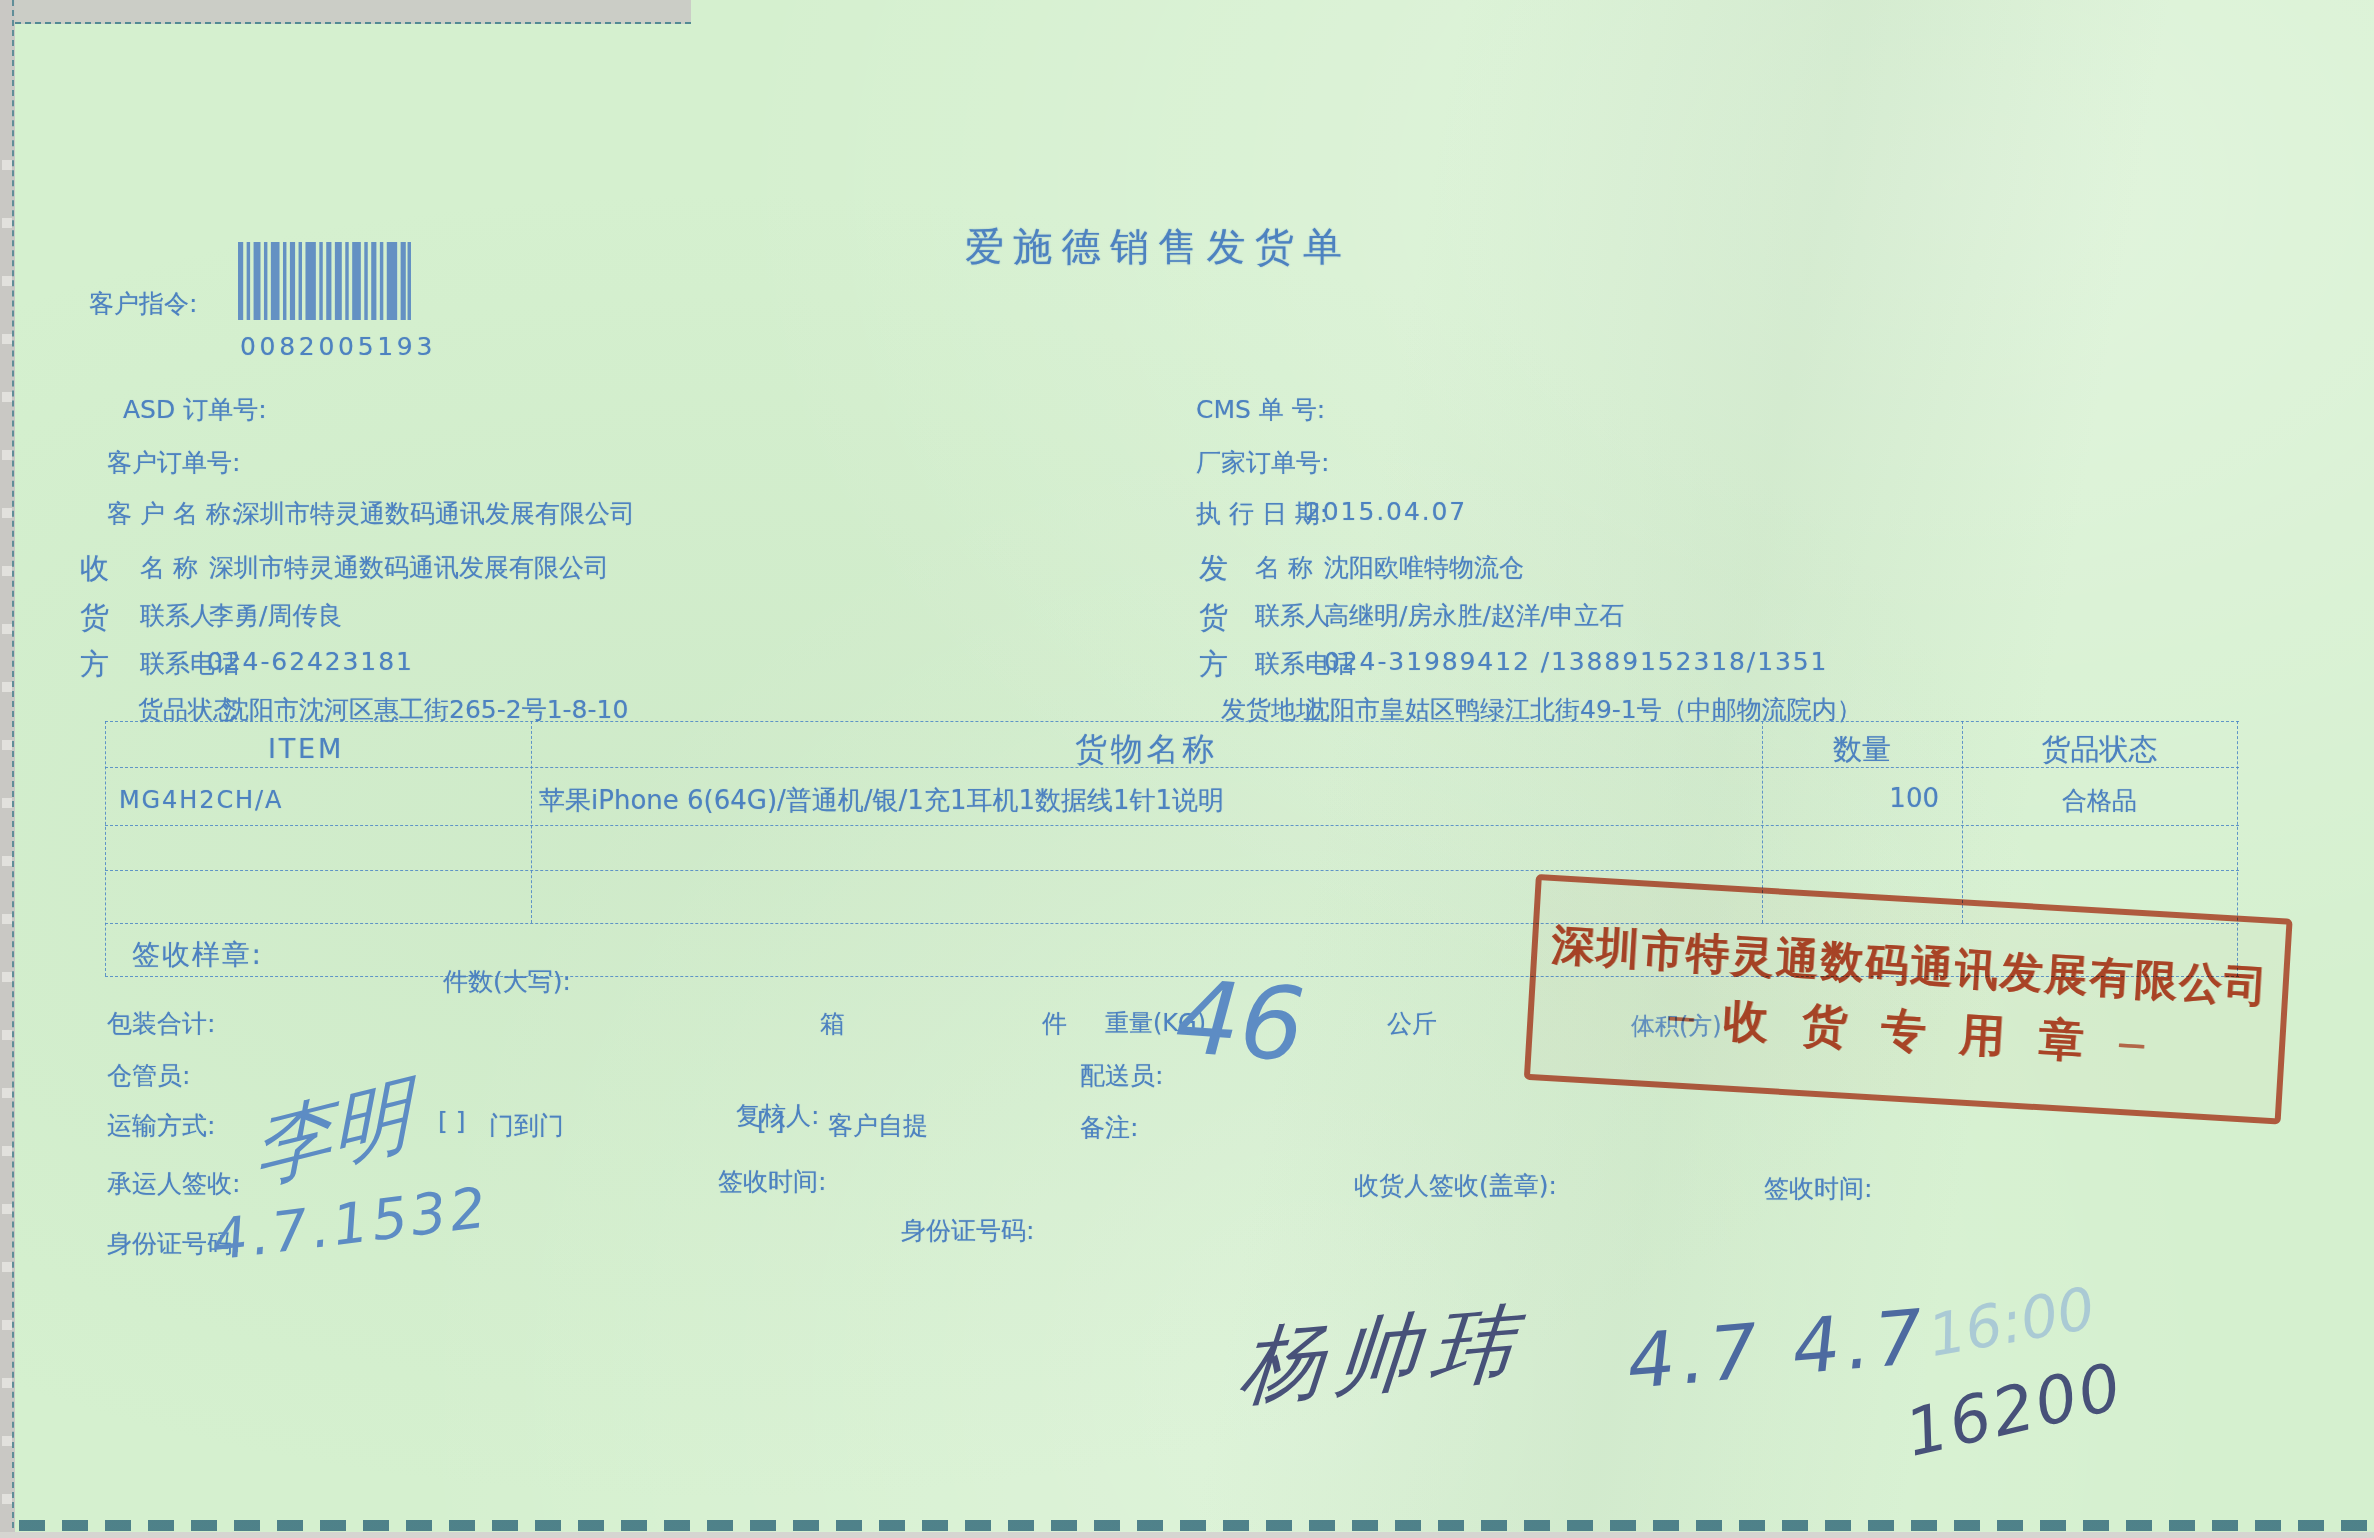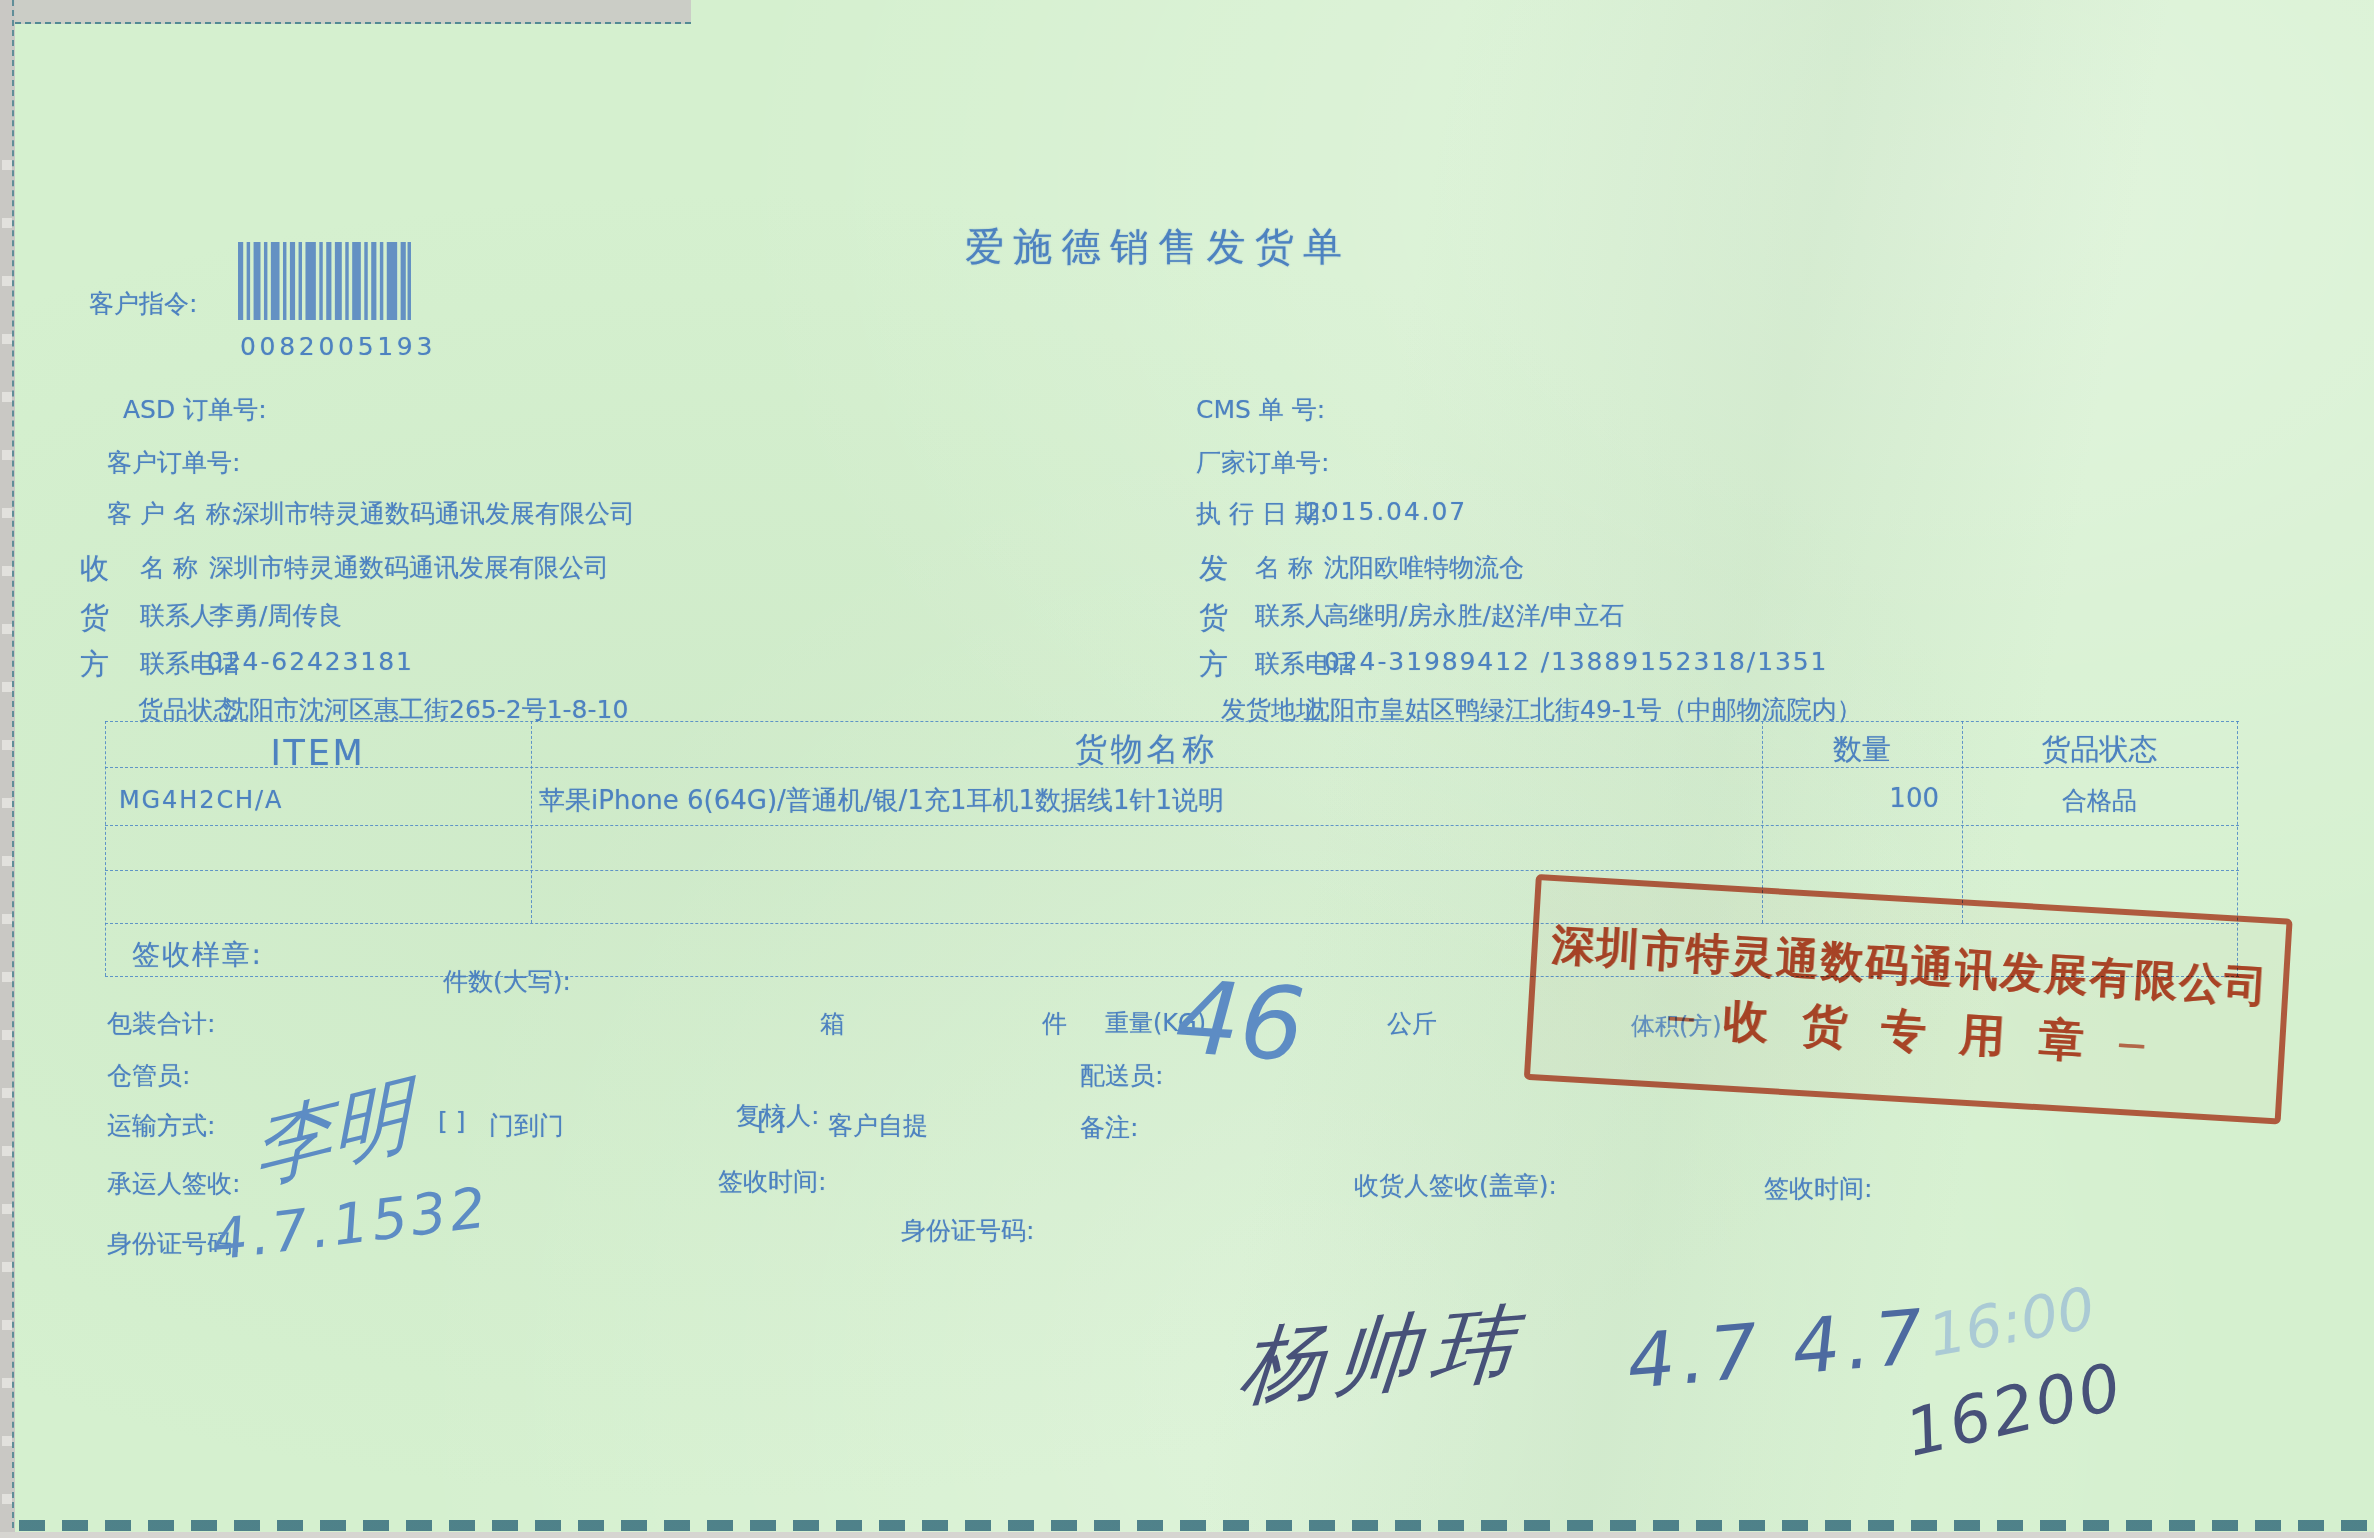--- a/index.html
+++ b/index.html
@@ -122,21 +122,21 @@
   <div class="tline" style="left:105px;top:825px;width:2134px;"></div>
   <div class="tline" style="left:105px;top:870px;width:2134px;"></div>
   <div class="tline" style="left:105px;top:923px;width:2134px;"></div>
   <div class="tline" style="left:105px;top:976px;width:2134px;"></div>
   <div class="vline" style="left:105px;top:721px;height:255px;"></div>
   <div class="vline" style="left:2237px;top:721px;height:255px;"></div>
   <div class="vline" style="left:531px;top:721px;height:202px;"></div>
   <div class="vline" style="left:1762px;top:721px;height:202px;"></div>
   <div class="vline" style="left:1962px;top:721px;height:202px;"></div>
 
-  <div class="print center" style="left:105px;top:733px;width:426px;font-size:35px;letter-spacing:2.8px;">ITEM</div>
+  <div class="print center" style="left:93px;top:733px;width:426px;font-size:27px;letter-spacing:2.8px;">ITEM</div>
   <div class="print center" style="left:531px;top:728px;width:1231px;font-size:32px;letter-spacing:3.7px;">货物名称</div>
   <div class="print center" style="left:1762px;top:730px;width:200px;font-size:29px;">数量</div>
   <div class="print center" style="left:1962px;top:730px;width:275px;font-size:29px;">货品状态</div>
 
   <div class="print" style="left:119px;top:786px;font-size:24px;letter-spacing:1.9px;">MG4H2CH/A</div>
   <div class="print" style="left:539px;top:783px;font-size:26px;">苹果iPhone 6(64G)/普通机/银/1充1耳机1数据线1针1说明</div>
   <div class="print right" style="left:1762px;top:783px;width:177px;font-size:26px;">100</div>
   <div class="print center" style="left:1962px;top:784px;width:275px;font-size:25px;">合格品</div>
 
   <div class="print" style="left:132px;top:936px;font-size:28px;letter-spacing:1.9px;">签收样章:</div>

